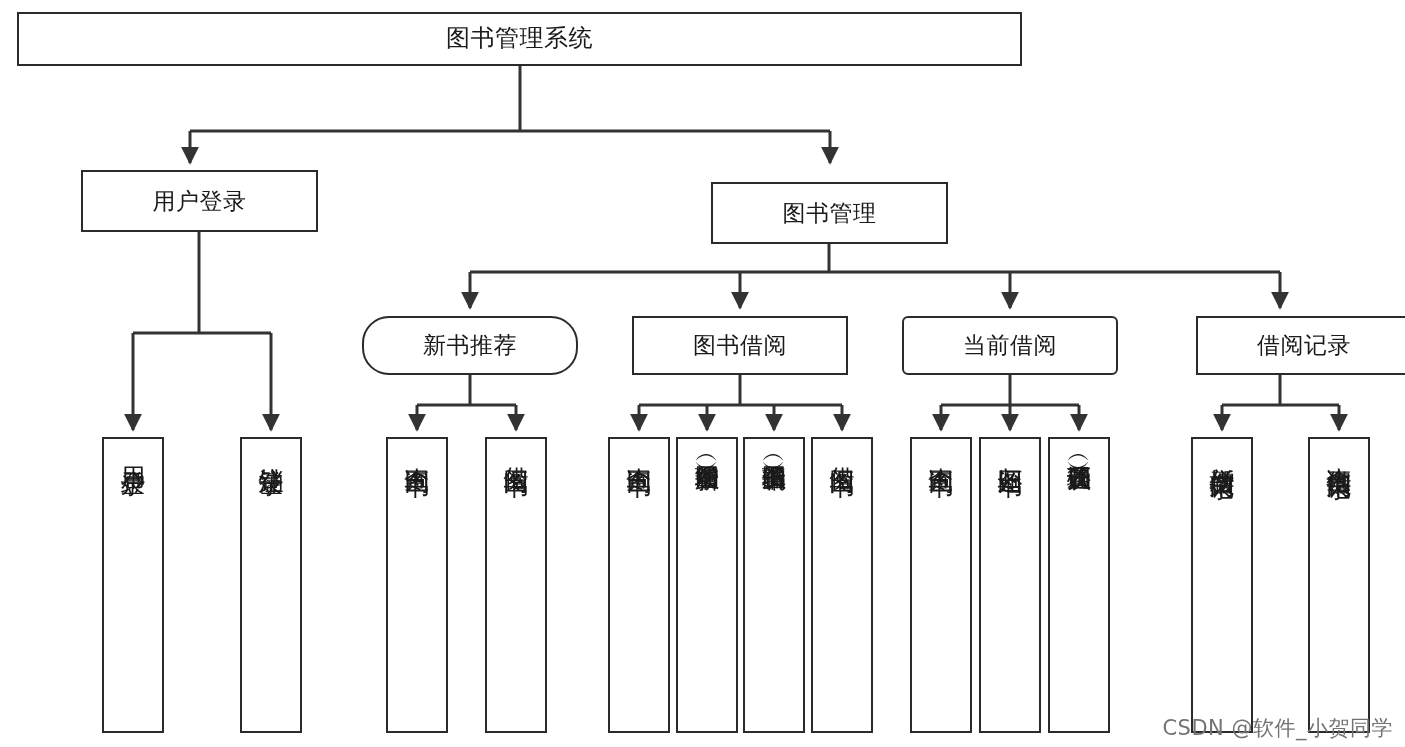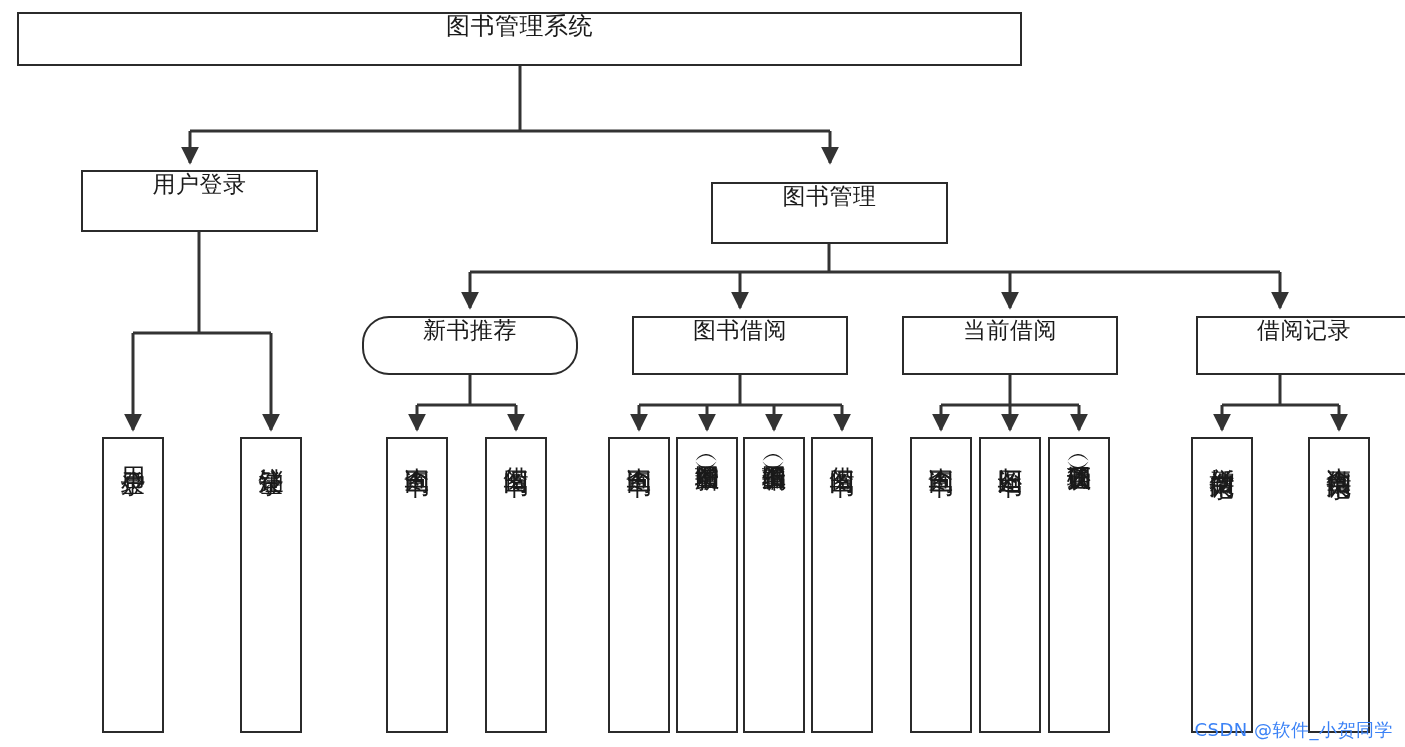--- a/index.html
+++ b/index.html
@@ -24,20 +24,21 @@
     top: 0;
     width: 1405px;
     height: 747px;
   }
   .node {
     position: absolute;
     box-sizing: border-box;
     background: #ffffff;
     border: 2px solid #2b2b2b;
     display: flex;
+    align-items: center;
     justify-content: center;
     overflow: hidden;
   }
   .node .label {
     color: #1a1a1a;
     line-height: 1.06;
     letter-spacing: 0.5px;
     white-space: pre;
     text-align: center;
   }
@@ -60,22 +61,22 @@
     font-size: 24px;
     letter-spacing: 0px;
   }
   .node.root .label {
     font-size: 24px;
   }
   #watermark {
     position: absolute;
     right: 12px;
     bottom: 5px;
-    font-size: 18px;
-    color: #3b82f6;
+    font-size: 21px;
+    color: #737373;
     letter-spacing: 0.5px;
     white-space: nowrap;
     pointer-events: none;
   }
 </style>
 </head>
 <body>
 
 <div id="diagram-root">
 
@@ -142,21 +143,21 @@
   <div class="node horiz" style="left:711px; top:182px; width:237px; height:62px;">
     <span class="label">图书管理</span>
   </div>
 
   <div class="node horiz" style="left:362px; top:316px; width:216px; height:59px;border-radius:27px;">
     <span class="label">新书推荐</span>
   </div>
   <div class="node horiz" style="left:632px; top:316px; width:216px; height:59px;">
     <span class="label">图书借阅</span>
   </div>
-  <div class="node horiz" style="left:902px; top:316px; width:216px; height:59px;">
+  <div class="node horiz" style="left:902px; top:316px; width:216px; height:59px;border-radius:6px;">
     <span class="label">当前借阅</span>
   </div>
   <div class="node horiz" style="left:1172px; top:316px; width:216px; height:59px;margin-left:24px;">
     <span class="label">借阅记录</span>
   </div>
 
   <div class="node vert" style="left:102px; top:437px; width:62px; height:296px;">
     <span class="label">用户登录</span>
   </div>
   <div class="node vert" style="left:240px; top:437px; width:62px; height:296px;">

